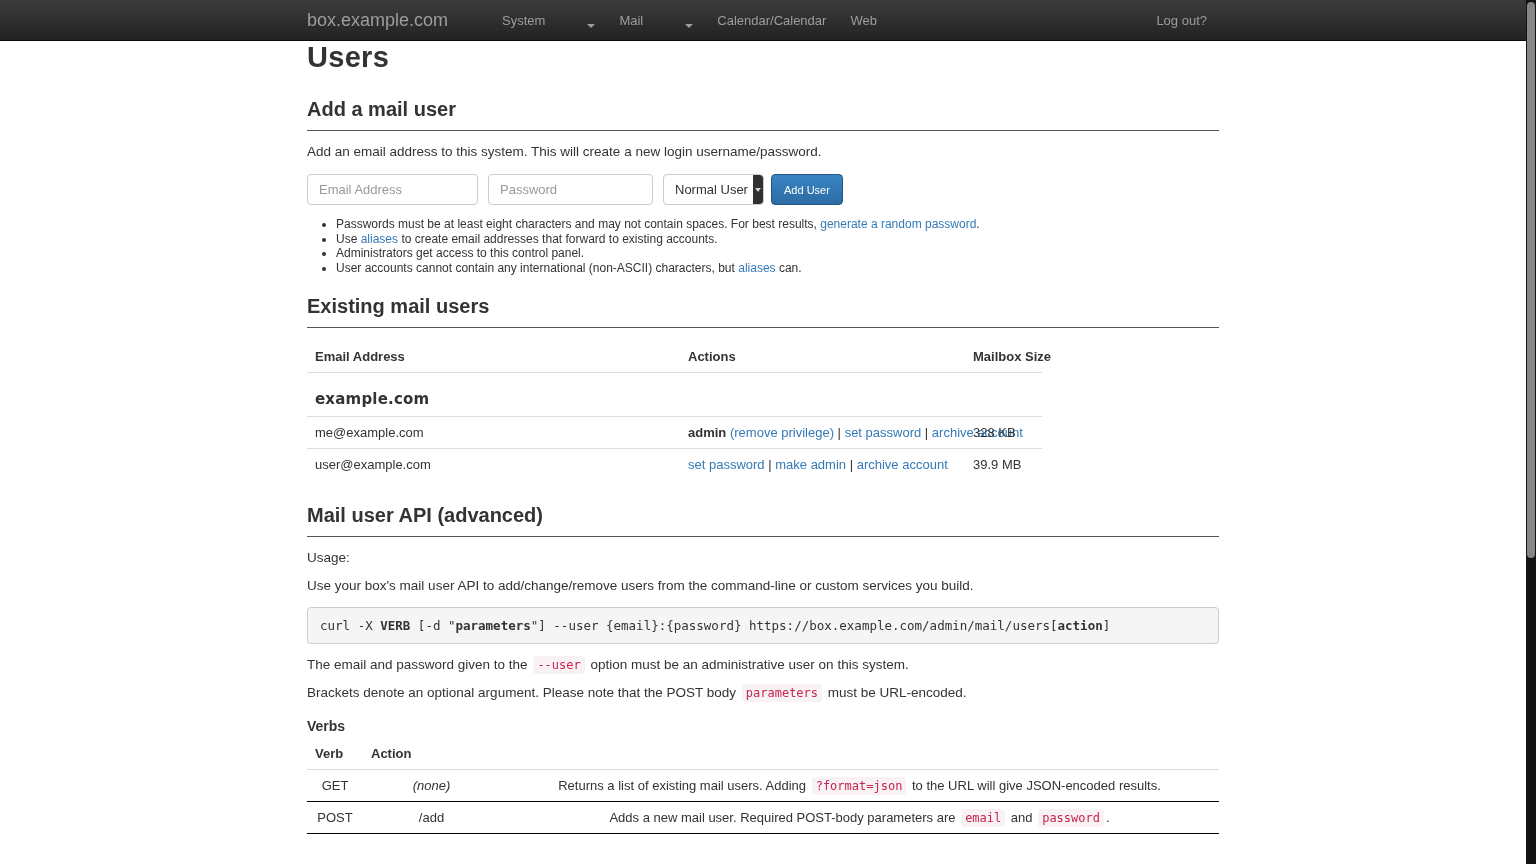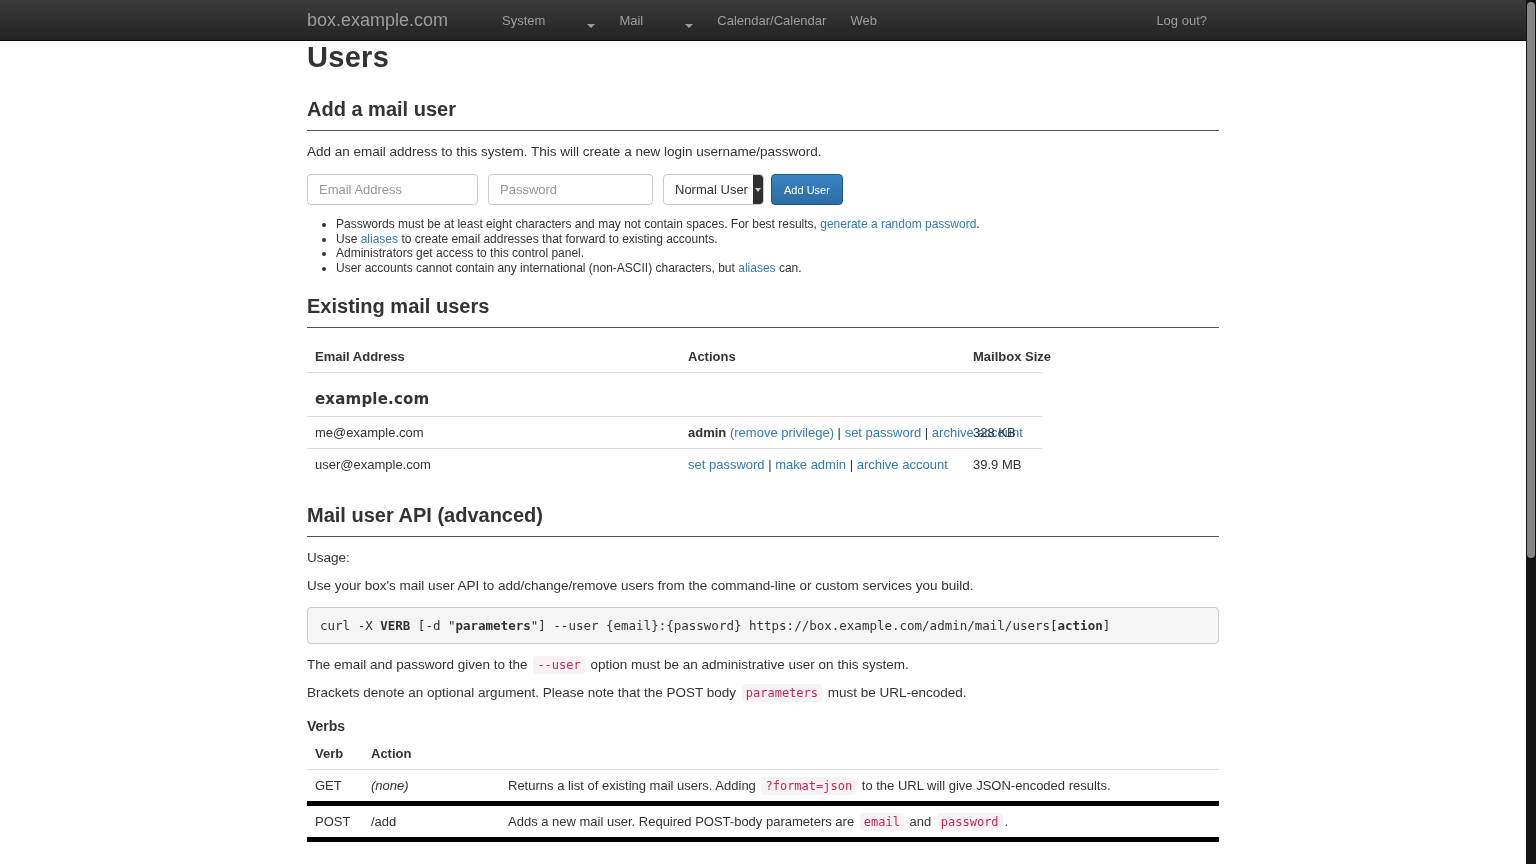--- a/index.html
+++ b/index.html
@@ -55,21 +55,21 @@
   .b { font-weight: bold; }
 
   
   pre.usage { margin-top: 14px; background: #f5f5f5; border: 1px solid #ccc; border-radius: 4px; padding: 9px 12px; font-family: "DejaVu Sans Mono", "Liberation Mono", monospace; font-size: 12.5px; color: #333; line-height: 17px; white-space: pre; }
   pre.usage b { font-weight: bold; }
   code.chip { font-family: "DejaVu Sans Mono", "Liberation Mono", monospace; font-size: 12px; color: #c7254e; background: #f9f2f4; border-radius: 4px; padding: 2px 4px; margin: 0 2px; }
 
   .verbs-label { margin-top: 18px; font-size: 14px; font-weight: bold; }
   .verbs-table { width: 912px; margin-top: 4px; }
   .verbs-table th { text-align: left; font-size: 13px; font-weight: bold; padding: 8px; border-bottom: 1px solid #ddd; }
-  .verbs-table td { font-size: 13px; padding: 8px; border-bottom: 5px solid #000000; vertical-align: middle; }
+  .verbs-table td { font-size: 13px; padding: 8px; border-bottom: 1px solid #000000; vertical-align: middle; text-align: center; }
   .verbs-table td.desc { white-space: nowrap; overflow: visible; }
   .italic { font-style: italic; }
 
   h2.section.users-h { margin-top: 20px; }
 </style>
 </head>
 <body>
 
 <div class="fake-scrollbar">
   <div class="thumb"></div>

